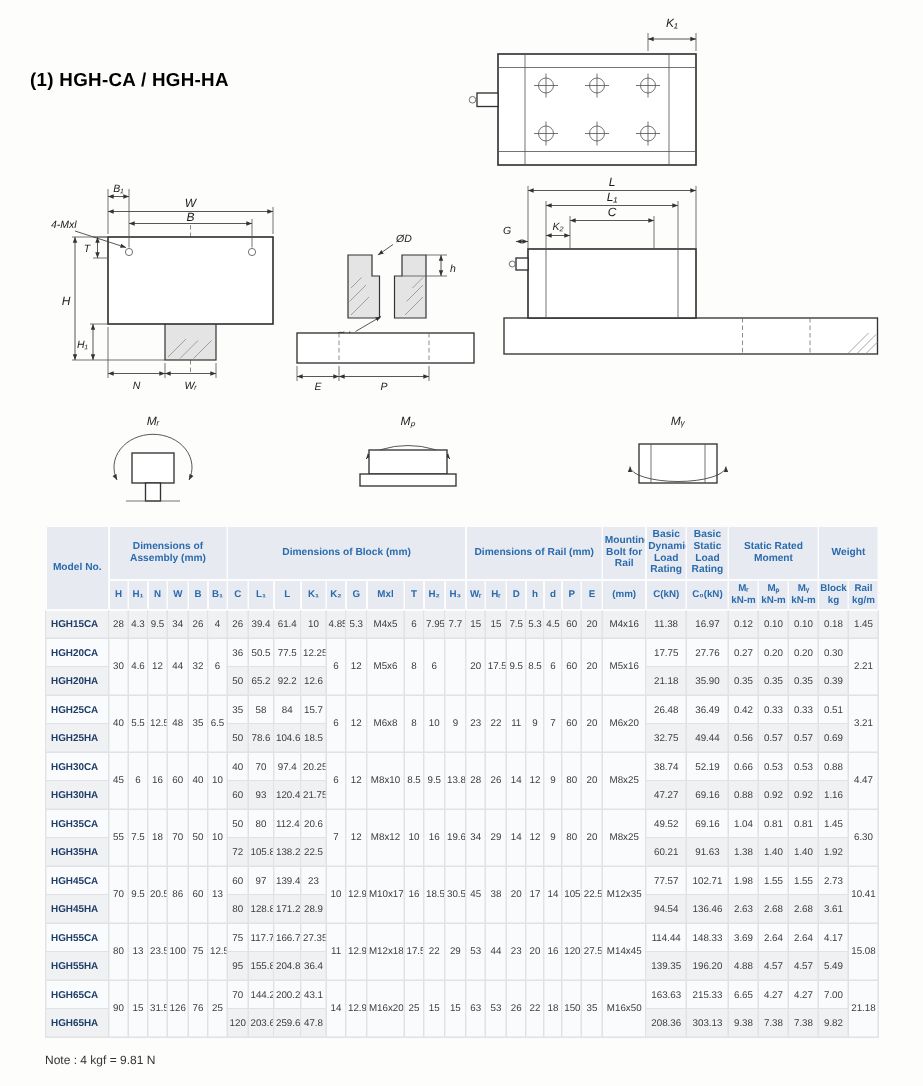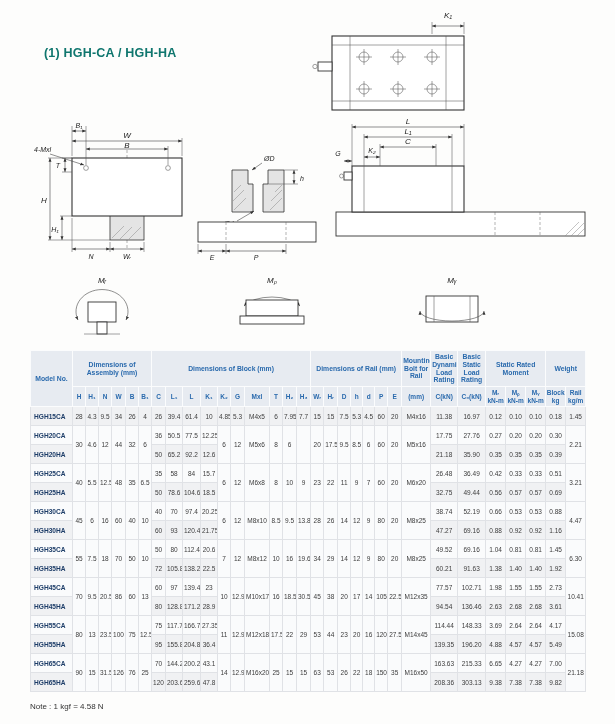--- a/index.html
+++ b/index.html
@@ -1,18 +1,18 @@
 <!DOCTYPE html>
 <html><head>
 <meta charset="utf-8">
 <style>
   *{box-sizing:border-box;margin:0;padding:0}
   html,body{width:615px;height:724px}
   body{background:#fdfdfc;font-family:"Liberation Sans",sans-serif;position:relative;overflow:hidden}
-  .page-title{position:absolute;left:44px;top:46px;font-size:12.5px;font-weight:bold;color:#0f766e;letter-spacing:.2px}
+  .page-title{position:absolute;left:20px;top:46px;font-size:12.5px;font-weight:bold;color:#000000;letter-spacing:.2px}
   .drawings{position:absolute;left:0;top:0;width:615px;height:346px}
   .lbl{font-family:"Liberation Sans",sans-serif;font-size:8px;font-style:italic;fill:#1c1c1c}
   .lbl7{font-family:"Liberation Sans",sans-serif;font-size:7px;font-style:italic;fill:#1c1c1c}
   .ol{fill:#fff;stroke:#333;stroke-width:1.1}
   .ol2{fill:#fff;stroke:#333;stroke-width:.9}
   .solid{fill:#e4e4e4;stroke:#333;stroke-width:.8}
   .thin{stroke:#555;stroke-width:.55;fill:none}
   .dash{stroke:#666;stroke-width:.5;fill:none;stroke-dasharray:3 2}
   .dim{stroke:#444;stroke-width:.6;fill:none}
   .hatch{stroke:#888;stroke-width:.5}
@@ -657,13 +657,13 @@
           <td>303.13</td>
           <td>9.38</td>
           <td>7.38</td>
           <td>7.38</td>
           <td>9.82</td>
         </tr>
       </tbody>
     </table>
 </div>
 
-<div class="note">Note : 1 kgf = 4.58 N</div>
+<div class="note">Note : 4 kgf = 9.81 N</div>
 
 </body></html>

